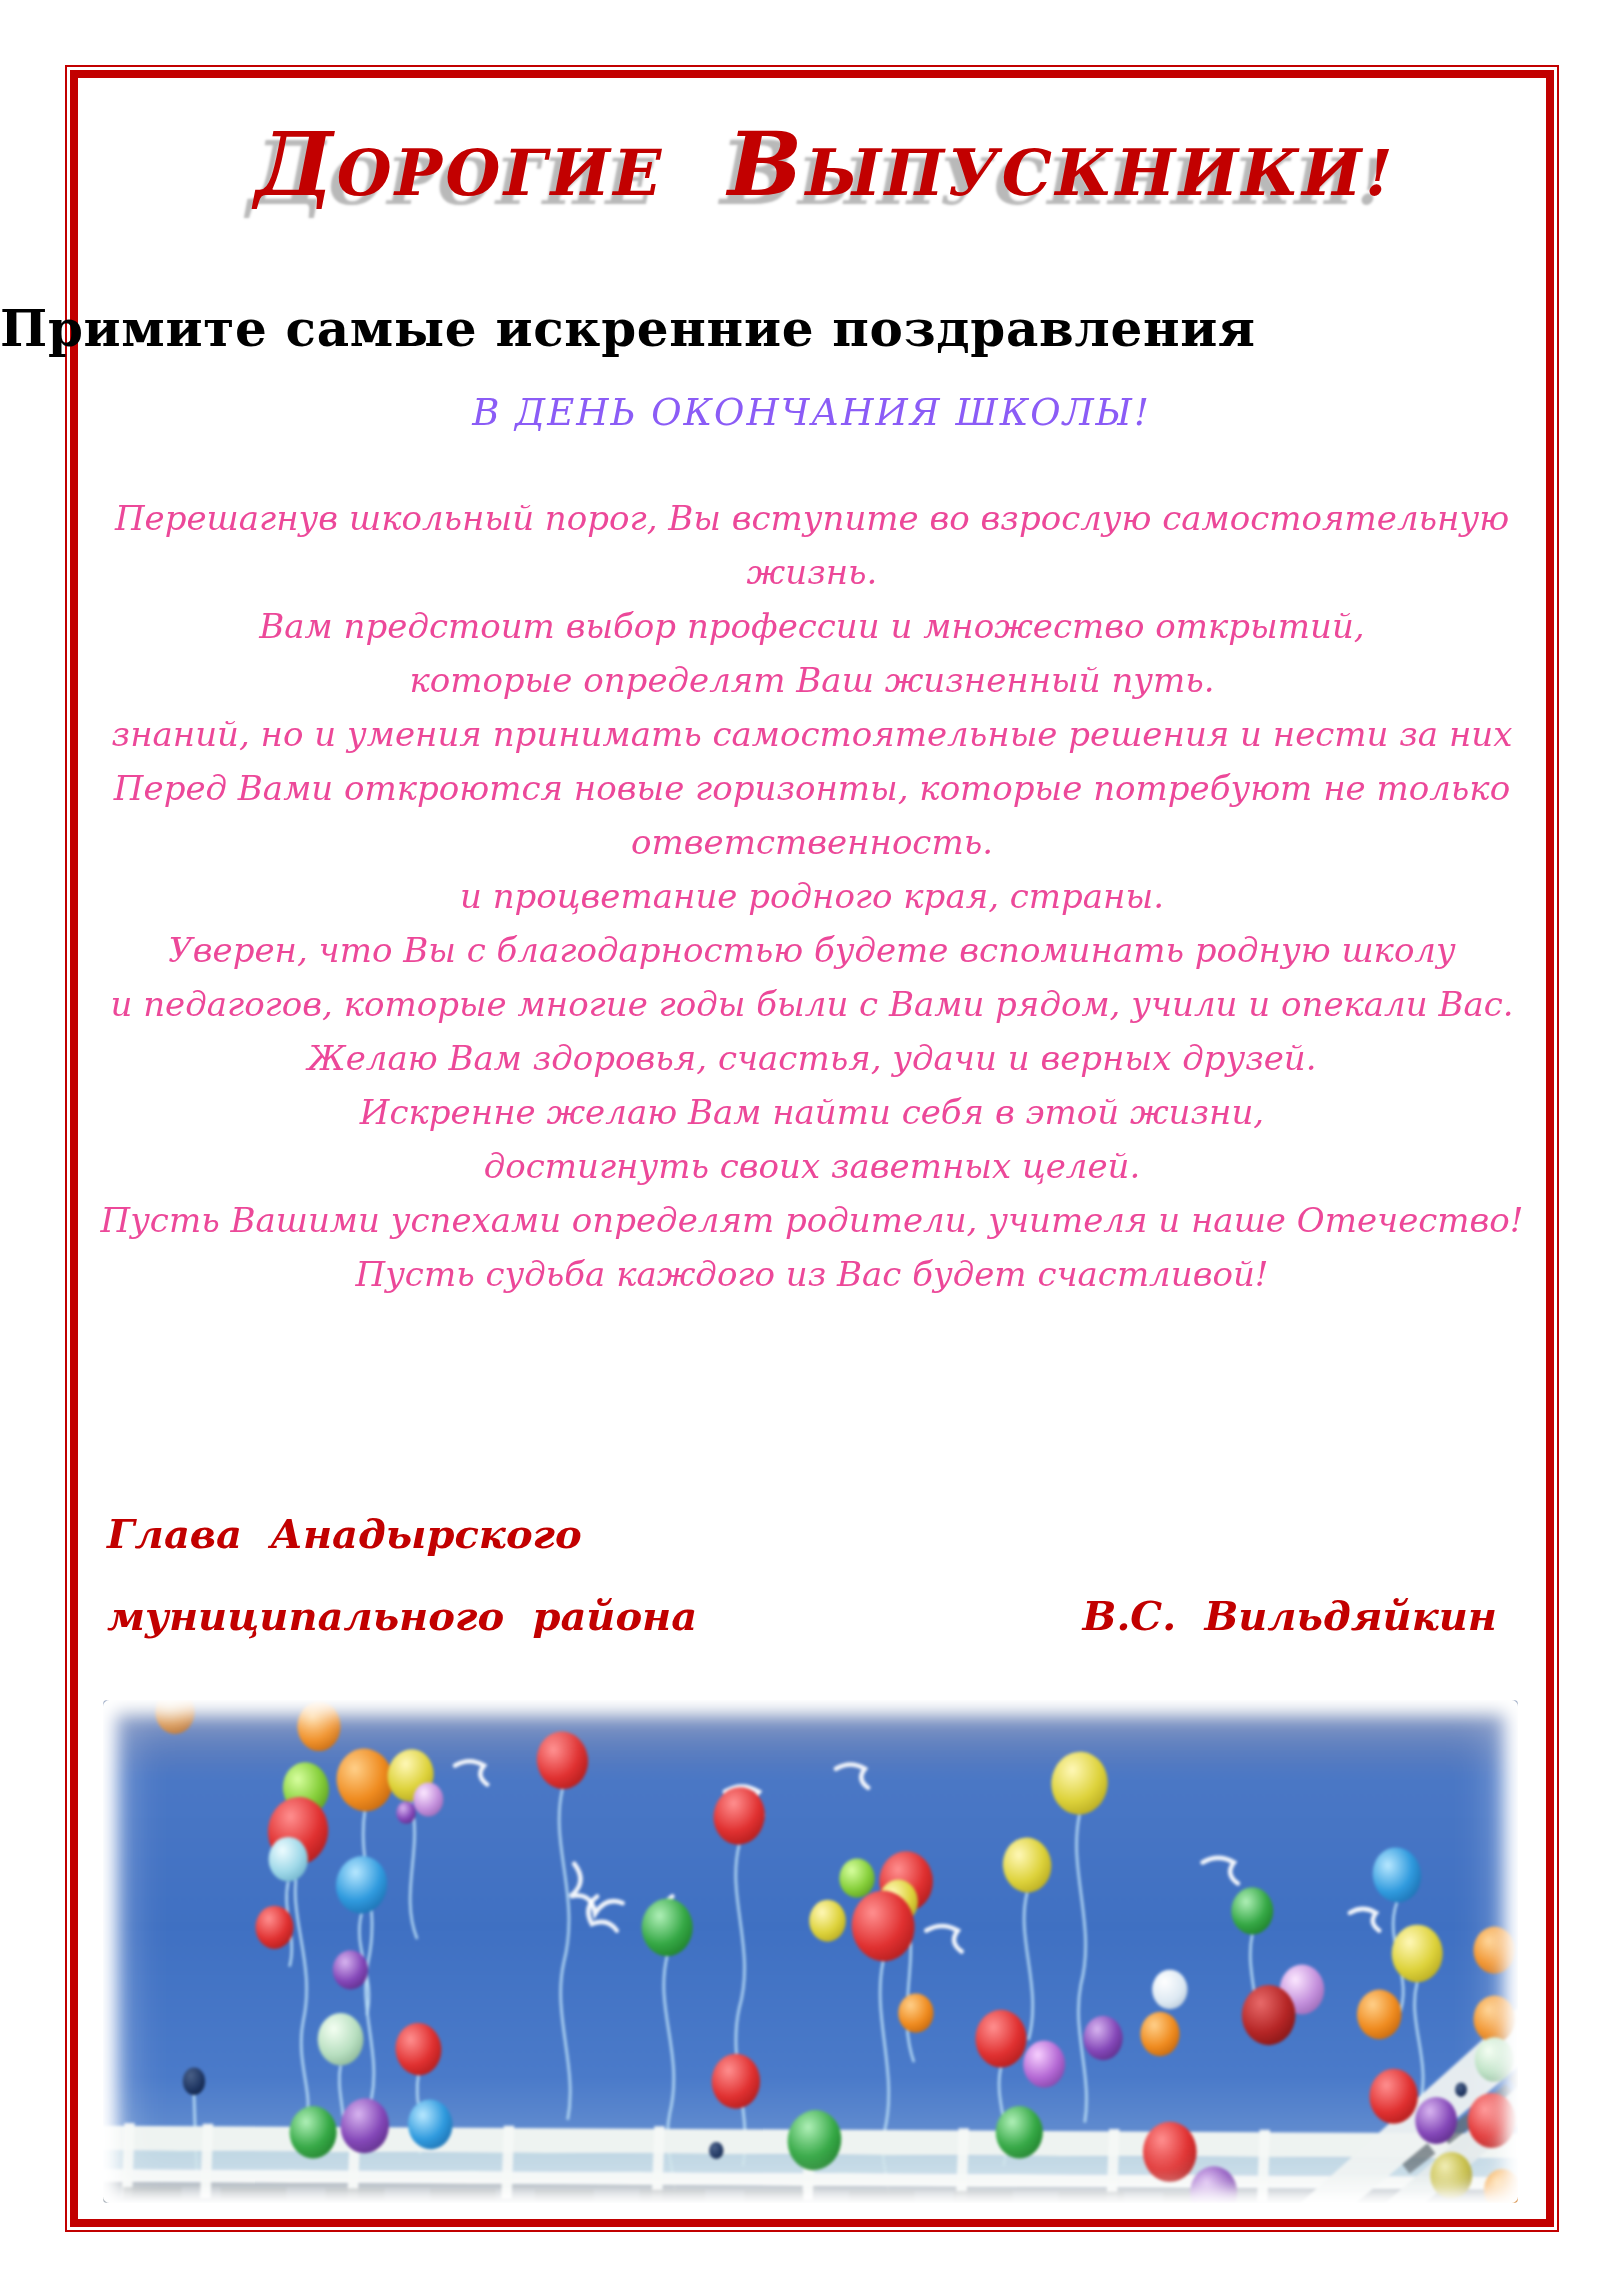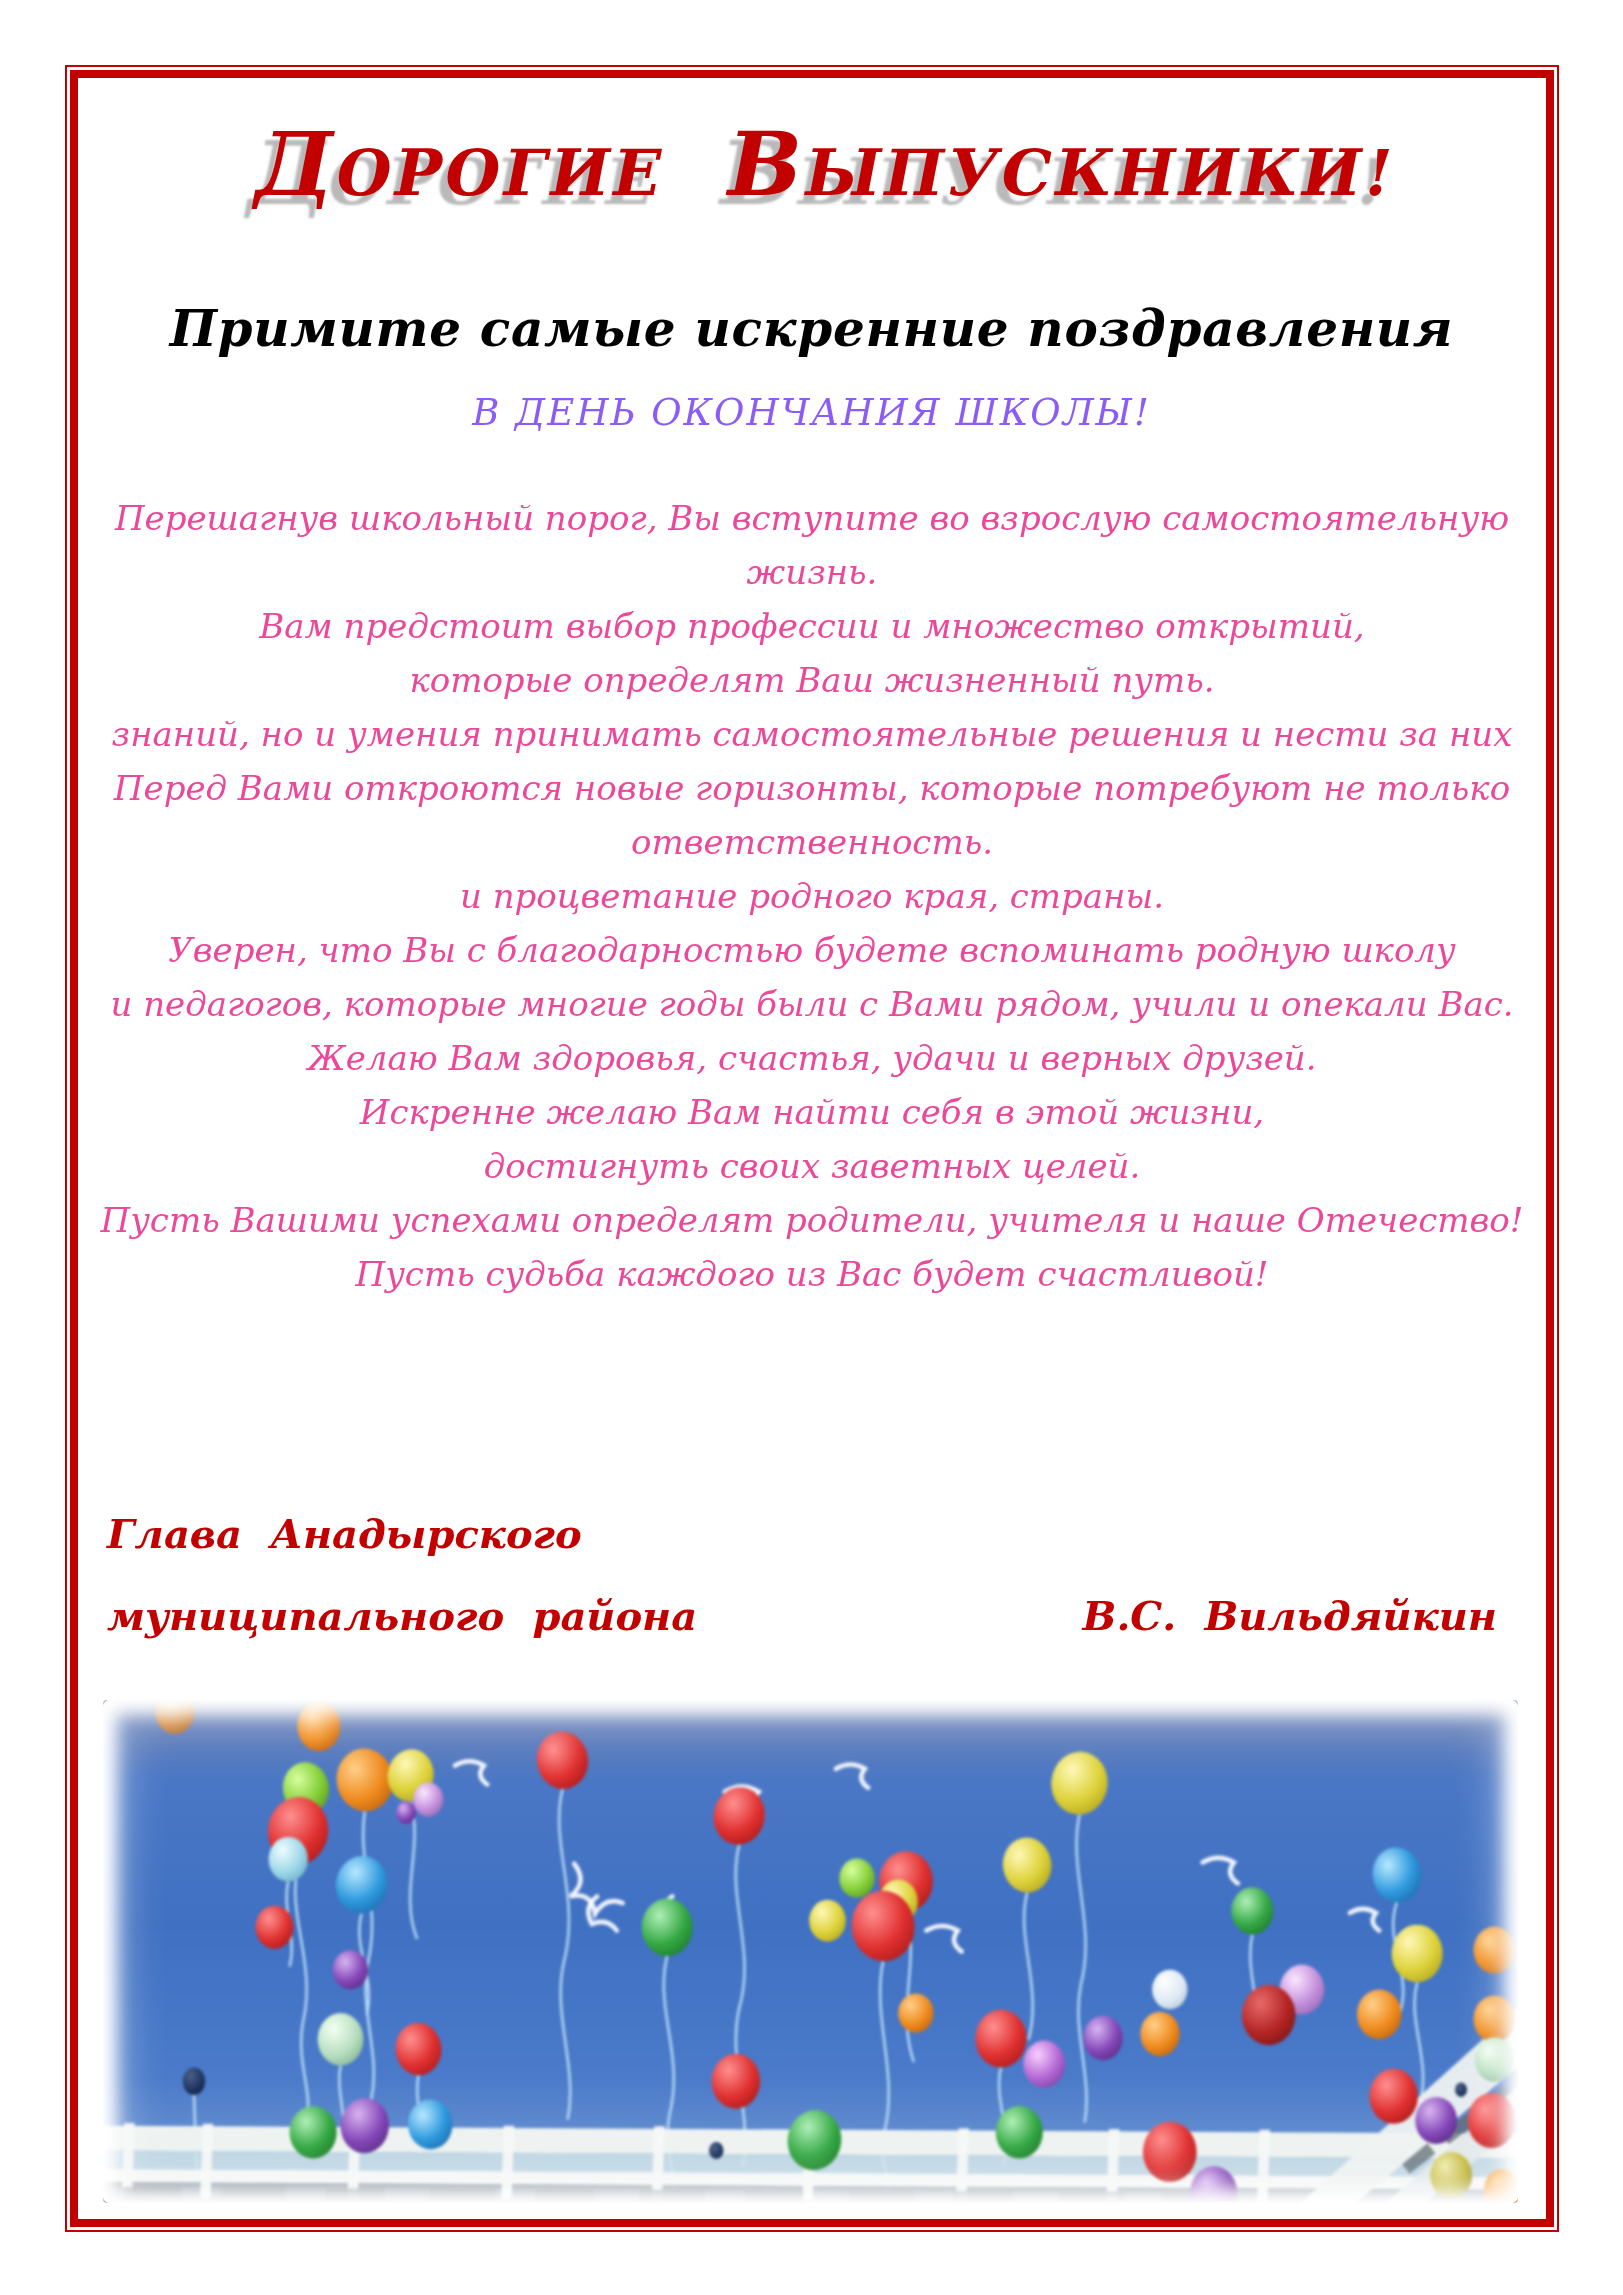--- a/index.html
+++ b/index.html
@@ -22,22 +22,22 @@
     font-size:63px;line-height:108px;letter-spacing:3.3px;
     color:var(--accent,#c20000);
     text-shadow:-7.9px 9.2px 2.6px var(--shadow,#b9b9b9);
     white-space:nowrap;
     padding-left:28px;
   }
   .title .cap{font-size:88px;}
   .t-word + .t-word{margin-left:38px;}
   
   .sub1{
-    position:absolute;left:0;right:0;top:293px;text-align:center;
-    font-weight:bold;font-style:italic;font-size:50px;line-height:72px;
+    position:absolute;left:0;right:0;top:293px;
+    font-weight:bold;font-size:50px;line-height:72px;
     color:#000;letter-spacing:0.7px;
   }
   .sub2{
     position:absolute;left:0;right:0;top:383px;text-align:center;
     font-style:italic;font-size:37px;line-height:60px;
     color:#8b5cf6;letter-spacing:2px;
   }
   
   .body-text{
     position:absolute;left:84px;width:1456px;top:491px;

